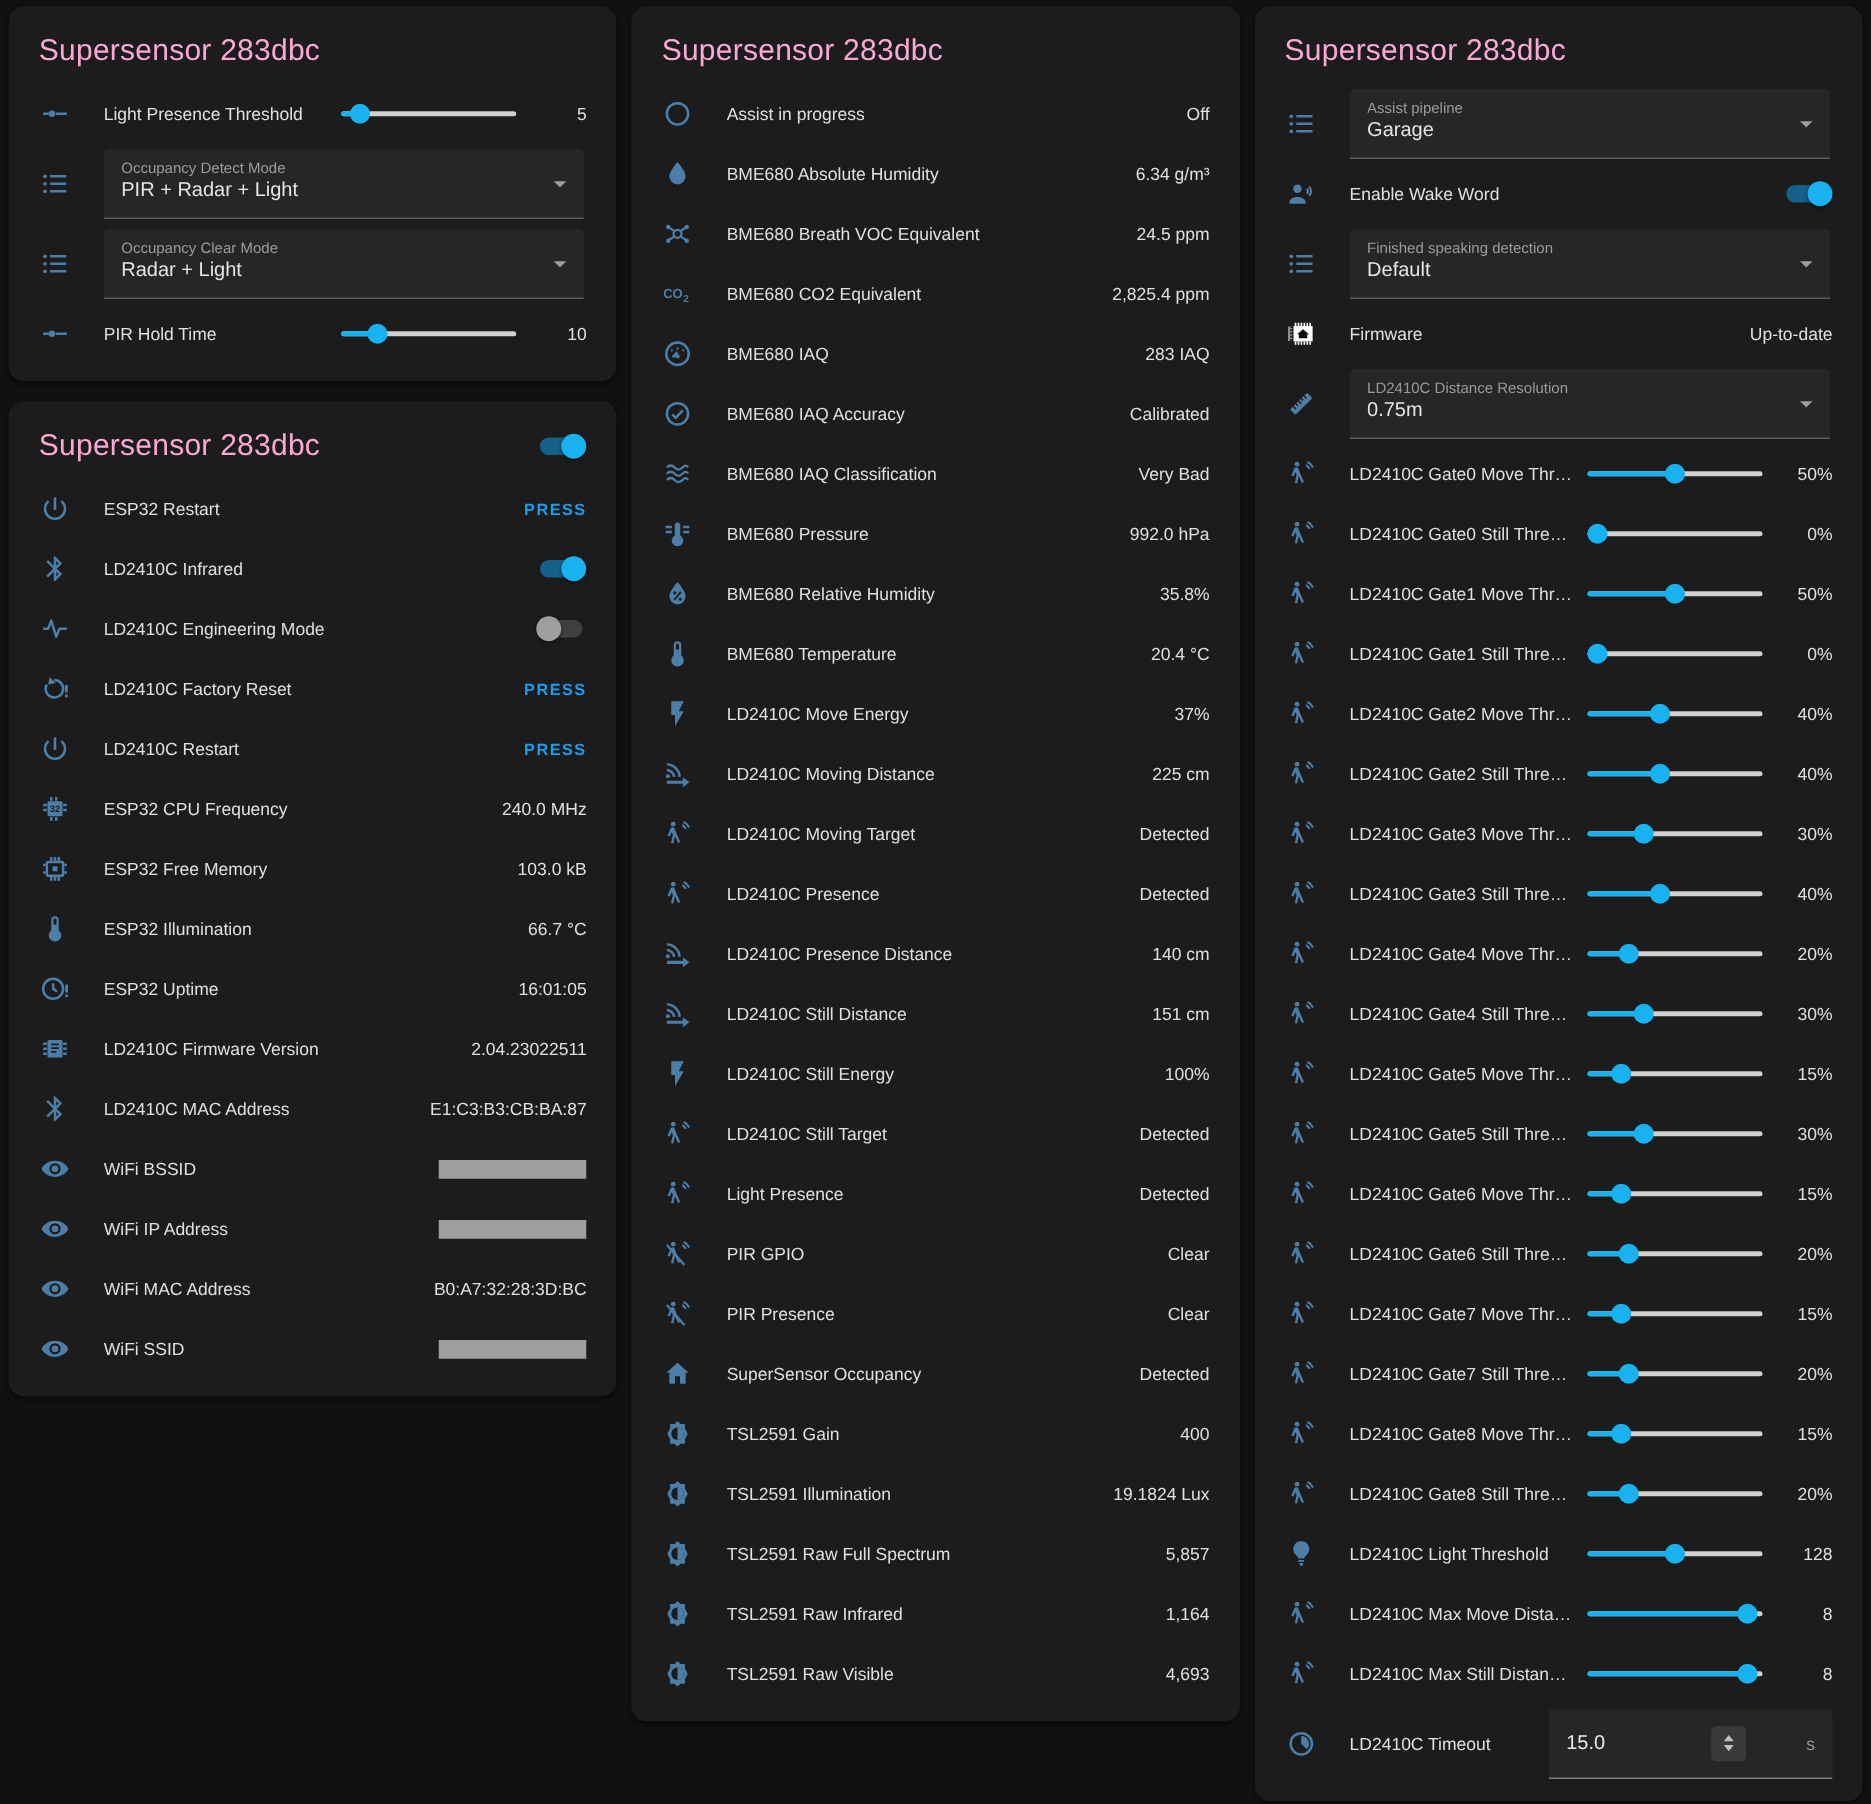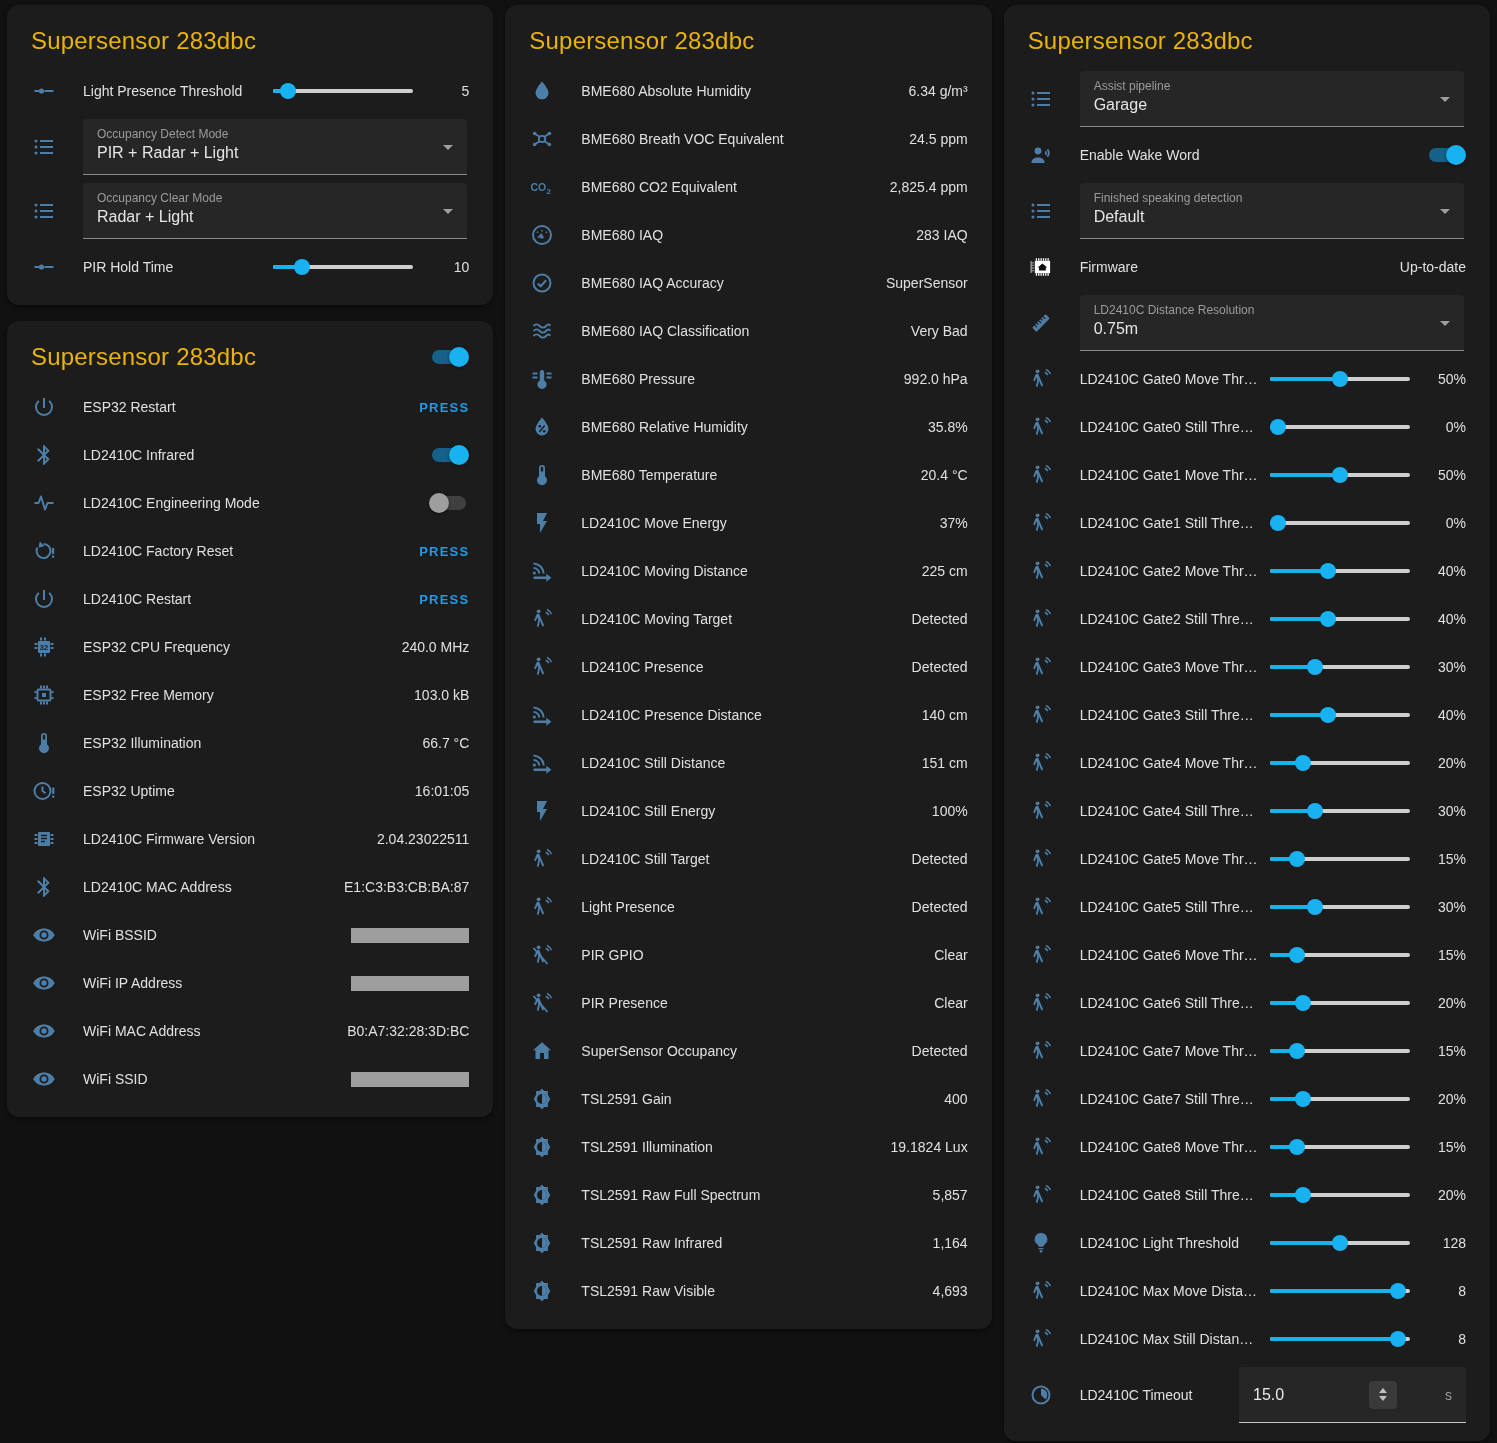--- a/index.html
+++ b/index.html
@@ -13,21 +13,21 @@
   }
   .page { display:grid; grid-template-columns: repeat(3, 1fr); gap:12px; padding:5px 7px; align-items:start; }
   .column { display:flex; flex-direction:column; gap:16px; min-width:0; }
   .card {
     background: var(--card-bg, #1c1c1c);
     border-radius:12px;
     padding:10px 14px 14px;
     box-shadow: 0 2px 4px rgba(0,0,0,.45);
   }
   .card-header { display:flex; align-items:center; justify-content:space-between; padding:12px 10px 12px; }
-  .card-title { font-size:24px; font-weight:400; color:#eab308; letter-spacing:.2px; }
+  .card-title { font-size:24px; font-weight:400; color:#f9a8d4; letter-spacing:.2px; }
   .row { display:flex; align-items:center; height:48px; padding:0 10px; min-width:0; }
   .icon { width:26px; height:26px; flex:none; margin-right:26px; color:var(--icon,#4d7ea8); display:flex; align-items:center; justify-content:center; }
   .icon svg { width:24px; height:24px; }
   .label { flex:1 1 auto; min-width:0; font-size:14px; color:#e0e0e0; white-space:nowrap; overflow:hidden; text-overflow:ellipsis; }
   .value { font-size:14px; color:#e0e0e0; margin-left:12px; white-space:nowrap; text-align:right; min-width:44px; }
   .press { color: var(--press,#1a9df0); font-weight:700; font-size:13px; letter-spacing:1.2px; margin-left:8px; }
   
   .toggle { position:relative; width:40px; height:20px; flex:none; margin-left:12px; cursor:pointer; }
   .toggle .track { position:absolute; left:3px; right:3px; top:3px; height:14px; border-radius:7px; background:var(--toggle-off-track,#404040); }
   .toggle .thumb { position:absolute; top:0; left:0; width:20px; height:20px; border-radius:50%; background:var(--toggle-off-thumb,#9e9e9e); box-shadow:0 1px 3px rgba(0,0,0,.6); }
@@ -298,20 +298,29 @@
       </div>
     </div>
   <div class="column">
       <div class="card">
         <div class="card-header">
           <div class="card-title">Supersensor 283dbc</div>
         </div>
         <div class="row">
           <span class="icon">
             <svg viewBox="0 0 24 24">
+              <circle cx="12" cy="12" r="8.5" fill="none" stroke="currentColor" stroke-width="2"></circle>
+            </svg>
+          </span>
+          <span class="label">Assist in progress</span>
+          <span class="value">Off</span>
+        </div>
+        <div class="row">
+          <span class="icon">
+            <svg viewBox="0 0 24 24">
               <path fill="currentColor" d="M12 2.5S5.5 9.6 5.5 14a6.5 6.5 0 0 0 13 0c0-4.4-6.5-11.5-6.5-11.5z"></path>
             </svg>
           </span>
           <span class="label">BME680 Absolute Humidity</span>
           <span class="value">6.34 g/m³</span>
         </div>
         <div class="row">
           <span class="icon">
             <svg viewBox="0 0 24 24">
               <g fill="none" stroke="currentColor" stroke-width="1.8">
@@ -352,21 +361,21 @@
           <span class="value">283 IAQ</span>
         </div>
         <div class="row">
           <span class="icon">
             <svg viewBox="0 0 24 24">
               <circle cx="12" cy="12" r="8.5" fill="none" stroke="currentColor" stroke-width="2"></circle>
               <path d="M7.8 12.5l2.8 2.8 5.6-6" fill="none" stroke="currentColor" stroke-width="2"></path>
             </svg>
           </span>
           <span class="label">BME680 IAQ Accuracy</span>
-          <span class="value">SuperSensor</span>
+          <span class="value">Calibrated</span>
         </div>
         <div class="row">
           <span class="icon">
             <svg viewBox="0 0 24 24">
               <g fill="none" stroke="currentColor" stroke-width="1.9">
                 <path d="M3.5 7c2-2.2 4.2-2.2 6.2 0s4.3 2.2 6.3 0 3.2-1.6 4.5-.3"></path>
                 <path d="M3.5 12c2-2.2 4.2-2.2 6.2 0s4.3 2.2 6.3 0 3.2-1.6 4.5-.3"></path>
                 <path d="M3.5 17c2-2.2 4.2-2.2 6.2 0s4.3 2.2 6.3 0 3.2-1.6 4.5-.3"></path>
               </g>
             </svg>

